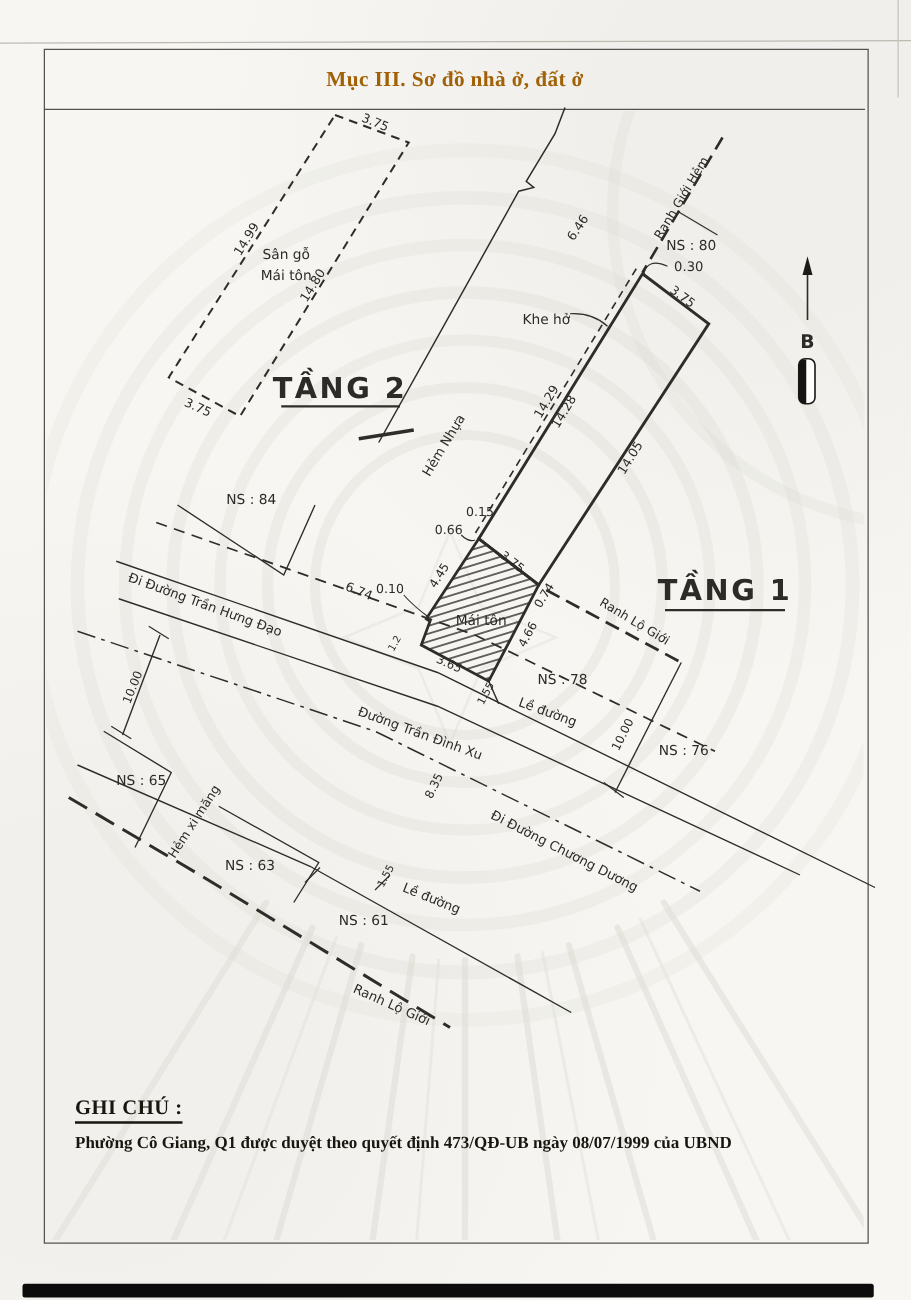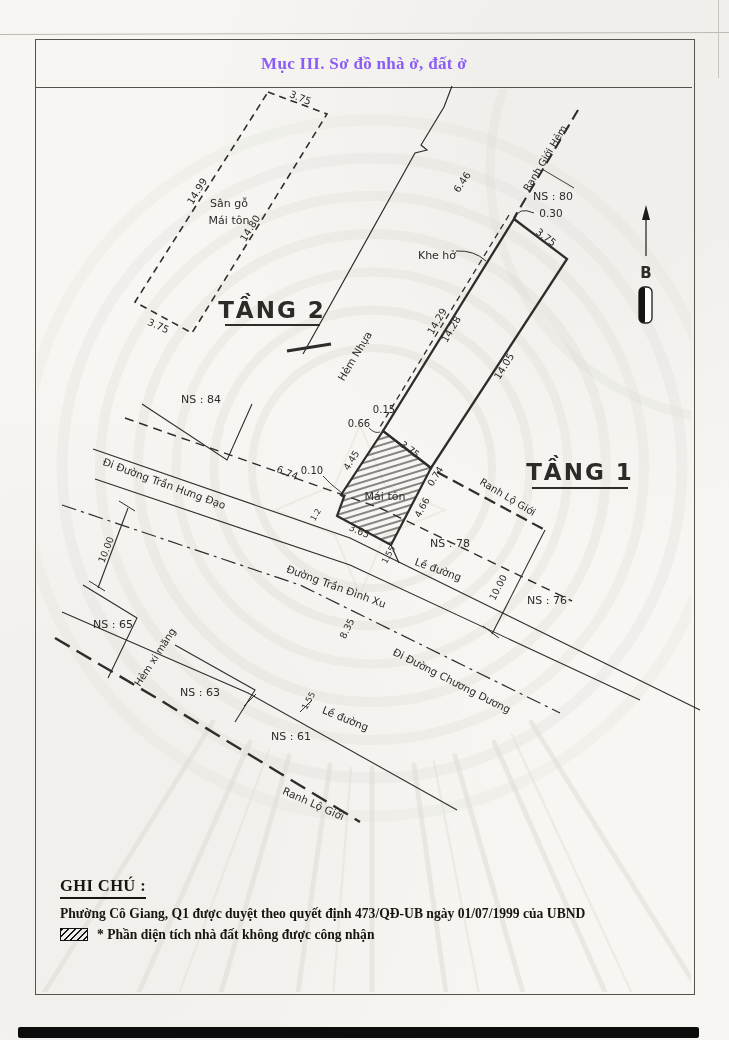--- a/index.html
+++ b/index.html
@@ -27,21 +27,21 @@
     position:absolute;left:35px;top:39px;width:658px;height:954px;
     border:1.6px solid #57534c;
     background:transparent;
   }
   .title-row{
     position:absolute;left:36px;top:41px;width:656px;height:46px;
     display:flex;align-items:center;justify-content:center;
     border-bottom:1.4px solid #57534c;
   }
   .doc-title{
-    font:bold 17px "Liberation Serif", serif;color:#8b5cf6;
+    font:bold 17px "Liberation Serif", serif;color:#a16207;
     letter-spacing:.3px;
   }
   svg.plan{position:absolute;left:0;top:0;width:729px;height:1040px;}
   .notes{
     position:absolute;left:60px;top:876px;width:610px;color:#17160f;
   }
   .notes-heading{
     font:bold 16.5px "Liberation Serif", serif;
     border-bottom:2px solid #17160f;display:inline-block;padding-bottom:1px;
     margin-bottom:7px;letter-spacing:.4px;text-align:center;
@@ -220,21 +220,17 @@
     <text x="646" y="278" text-anchor="middle" font-size="15" font-weight="bold">B</text>
   </g>
 
   <line class="ln" x1="225" y1="325" x2="320" y2="325" stroke-width="1.8"></line>
   <line class="ln" x1="532" y1="488" x2="628" y2="488" stroke-width="1.8"></line>
 </svg>
 
 <div class="notes">
   <div class="notes-heading">GHI CHÚ :</div>
   <div class="notes-body">
-    <div>Phường Cô Giang, Q1 được duyệt theo quyết định 473/QĐ-UB ngày 01/07/1999 của UBND</div>
-  </div>
-  <div class="legend-row">
-    <span class="legend-swatch"></span>
-    <span class="legend-text">* Phần diện tích nhà đất không được công nhận</span>
+    <div>Phường Cô Giang, Q1 được duyệt theo quyết định 473/QĐ-UB ngày 08/07/1999 của UBND</div>
   </div>
 </div>
 
 <div class="bottom-bar"></div>
 
 </body></html>

